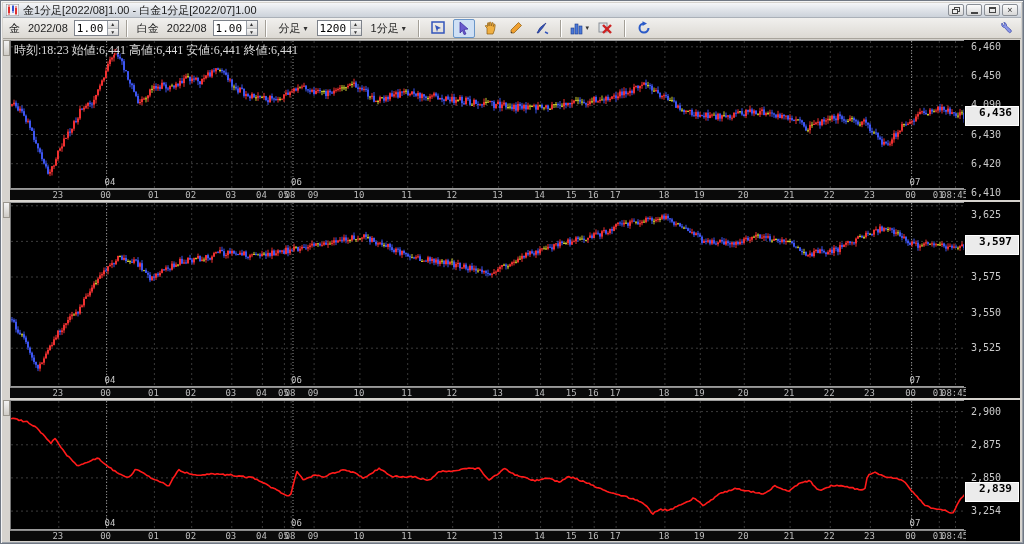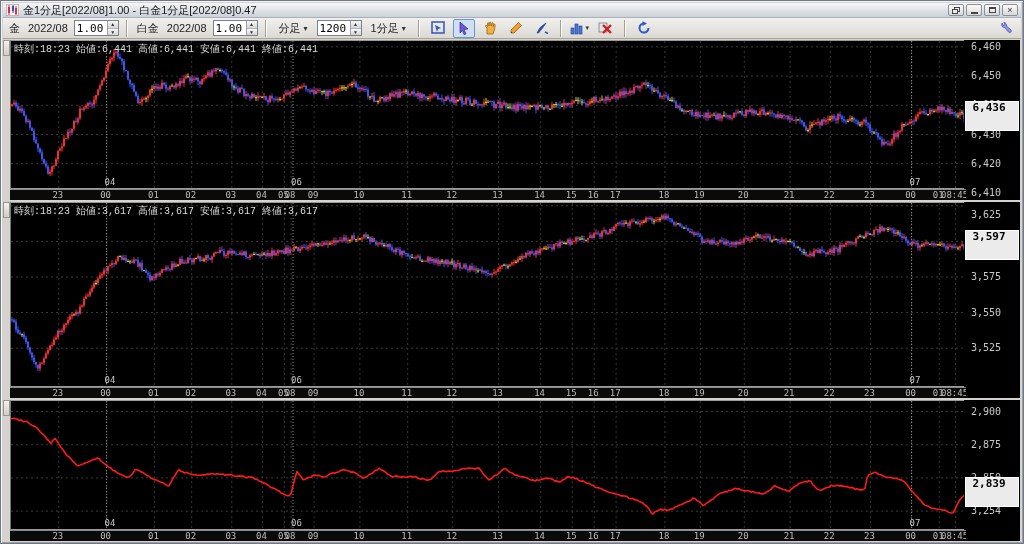--- a/index.html
+++ b/index.html
@@ -55,39 +55,39 @@
   #tb-right{margin-left:auto;display:flex;align-items:center;}
   
   .pane{position:absolute;left:9px;right:3px;background:#000;}
   .plot{
     position:absolute;left:0;top:0;width:956px;background:#000;
     border:1px solid #9a9a9a;border-left-color:#777;
   }
   .plot svg{position:absolute;left:0;top:0;}
   .info{
     position:absolute;left:3px;top:1px;white-space:nowrap;pointer-events:none;
-    font-family:Liberation Mono, monospace;font-size:10px;color:#dcdcdc;
+    font-family:Liberation Serif, serif;font-size:12px;color:#dcdcdc;
     text-shadow:1px 1px 0 #000;
   }
   .datemark{
     position:absolute;bottom:1px;transform:translateX(-2px);pointer-events:none;
     font-family:"DejaVu Sans Mono",monospace;font-size:9px;color:#c8c8c8;
   }
   .gutter{
     position:absolute;right:0;top:0;width:56px;background:#000;overflow:hidden;
   }
   .ylab{
     position:absolute;left:7px;transform:translateY(-50%);
     font-family:"DejaVu Sans Mono",monospace;font-size:10px;color:#c9c9c9;white-space:nowrap;
   }
   .tag{
-    position:absolute;left:1px;right:1px;height:30px;transform:translateY(-50%);
+    position:absolute;left:1px;right:1px;height:20px;transform:translateY(-50%);
     background:#ebebeb;border:1px solid #fff;color:#000;
     font-family:"DejaVu Sans Mono",monospace;font-size:11px;font-weight:bold;
-    text-align:center;padding:0 6px 0 0;line-height:12px;z-index:3;
+    text-align:right;padding:0 6px 0 0;line-height:12px;z-index:3;
   }
   .strip{
     position:absolute;left:0;width:956px;height:11px;background:#0a0a0a;overflow:hidden;
     border-top:1px solid #8a8a8a;
   }
   .xlab{
     position:absolute;top:0;transform:translateX(-50%);
     font-family:"DejaVu Sans Mono",monospace;font-size:9px;color:#bcbcbc;white-space:nowrap;
   }
   
@@ -102,21 +102,21 @@
   <div id="titlebar">
     <svg width="13" height="12" viewBox="0 0 13 12">
       <rect x="0" y="0" width="13" height="12" fill="#f4f4f8" stroke="#888"></rect>
       <rect x="2" y="3" width="2" height="6" fill="#e03030"></rect>
         <line x1="3" y1="1" x2="3" y2="11" stroke="#e03030" stroke-width="1"></line>
       <rect x="6" y="2" width="2" height="5" fill="#3050d0"></rect>
         <line x1="7" y1="1" x2="7" y2="9" stroke="#3050d0" stroke-width="1"></line>
       <rect x="9" y="4" width="2" height="6" fill="#e03030"></rect>
         <line x1="10" y1="2" x2="10" y2="11" stroke="#e03030" stroke-width="1"></line>
     </svg>
-    <span class="title">金1分足[2022/08]1.00 - 白金1分足[2022/08]0.47</span>
+    <span class="title">金1分足[2022/08]1.00 - 白金1分足[2022/07]1.00</span>
     <span class="winbtn">
         <span class="glyph-float">
           <i></i>
           <i></i>
         </span>
       </span>
     <span class="winbtn">
         <span class="glyph-min"></span>
       </span>
     <span class="winbtn">
@@ -2257,21 +2257,20 @@
           <rect x="946" y="44.7" width="2" height="1.0" fill="#c9c92e"></rect>
           <rect x="948.5" y="42.2" width="1" height="5.6" fill="#f03030"></rect>
           <rect x="948" y="43.1" width="2" height="1.9" fill="#f03030"></rect>
           <rect x="950.5" y="38.6" width="1" height="5.1" fill="#f03030"></rect>
           <rect x="950" y="41.4" width="2" height="1.7" fill="#f03030"></rect>
           <rect x="952.5" y="41.3" width="1" height="5.8" fill="#3c55f0"></rect>
           <rect x="952" y="41.4" width="2" height="3.5" fill="#3c55f0"></rect>
           <rect x="954.5" y="41.2" width="1" height="6.4" fill="#f03030"></rect>
           <rect x="954" y="41.4" width="2" height="3.5" fill="#f03030"></rect>
         </svg>
-      <div class="info">時刻:18:23 始値:3,617 高値:3,617 安値:3,617 終値:3,617</div>
     <div class="datemark" style="left: 95.6px;">04</div>
         <div class="datemark" style="left: 282.02px;">06</div>
         <div class="datemark" style="left: 900.552px;">07</div>
       </div>
     <div class="gutter" style="height: 196px;">
       <div class="tag" style="top: 42.7px;">3,597</div>
     <div class="ylab" style="top: 12px;">3,625</div>
         <div class="ylab" style="top: 38.4px;">3,600</div>
         <div class="ylab" style="top: 74px;">3,575</div>
         <div class="ylab" style="top: 109.6px;">3,550</div>

